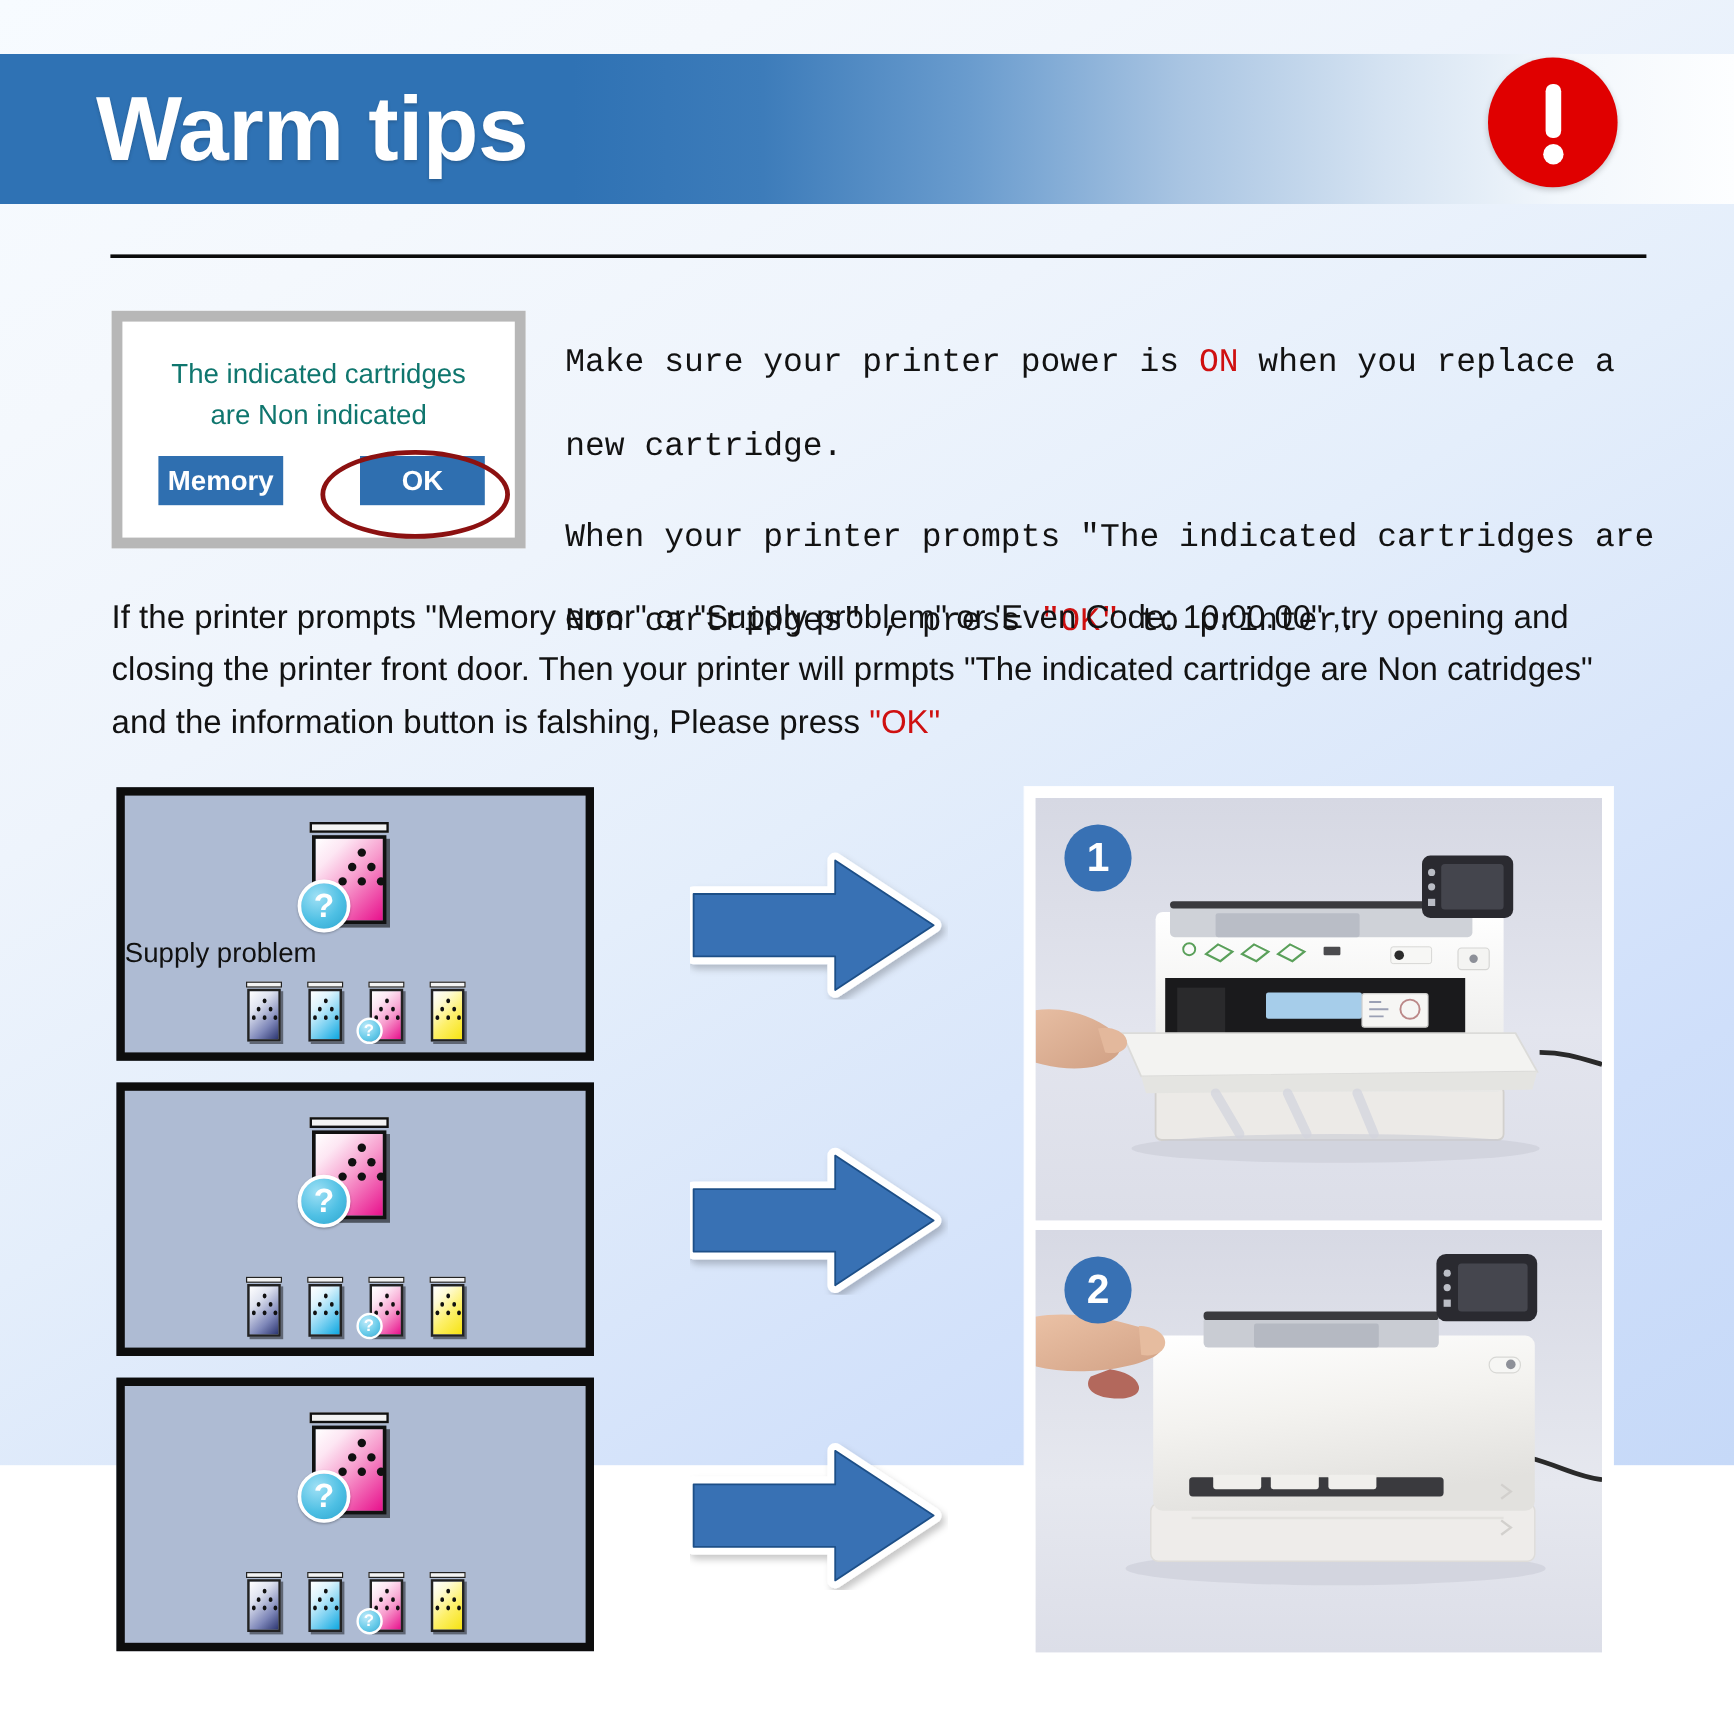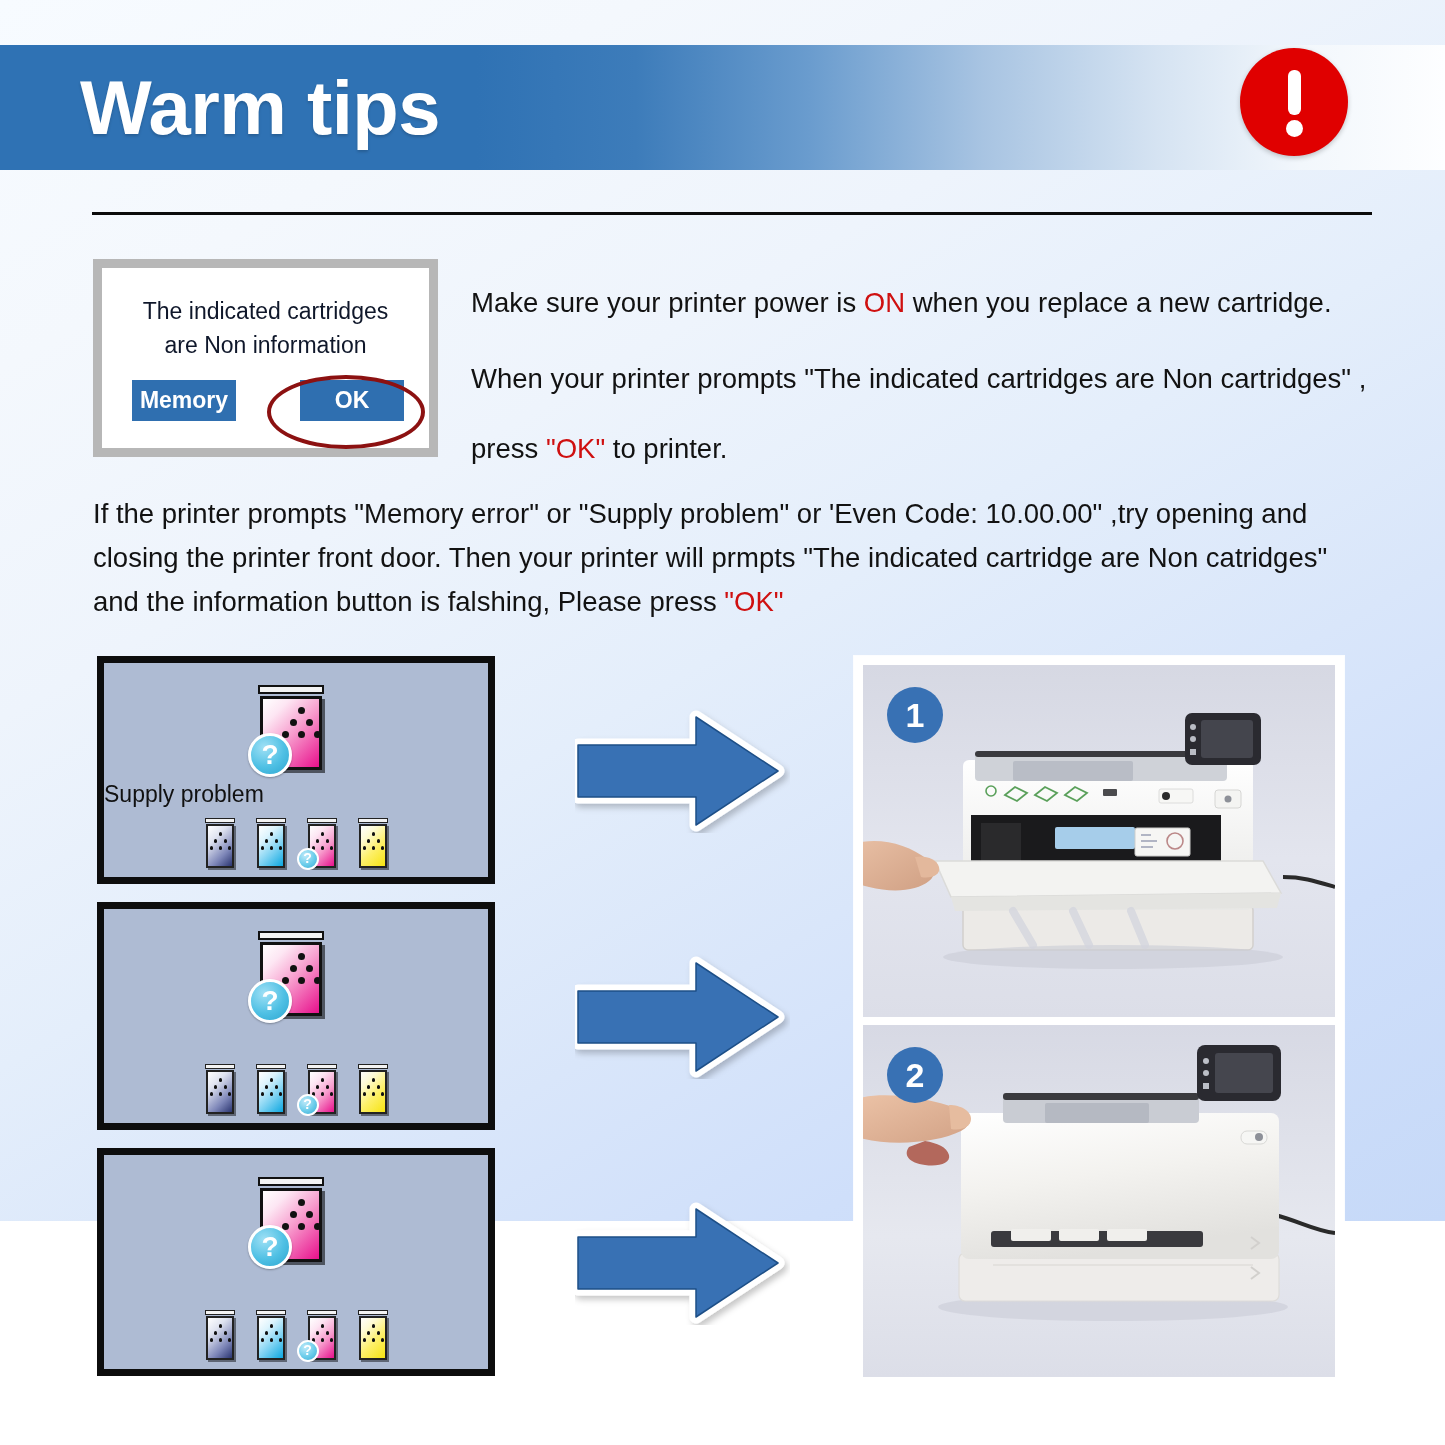--- a/index.html
+++ b/index.html
@@ -108,21 +108,21 @@
     box-sizing: border-box;
   }
   #dialog-msg {
     position: absolute;
     left: 0;
     top: 26px;
     width: 100%;
     text-align: center;
     font-size: 23px;
     line-height: 34px;
-    color: #0f172a;
+    color: #0f766e;
   }
   #dialog-buttons {
     position: absolute;
     left: 30px;
     top: 112px;
     width: 272px;
     display: flex;
     justify-content: space-between;
   }
   .dlg-btn {
@@ -150,20 +150,21 @@
 
   
   #para-right {
     position: absolute;
     left: 471px;
     top: 268px;
     width: 920px;
     font-size: 27.5px;
     line-height: 70px;
     color: #121212;
+    font-family: Liberation Mono, monospace;
   }
   #para-right .p2 { display: block; margin-top: 6px; }
   .hl-red { color: #cf1010; }
 
   #para-wide {
     position: absolute;
     left: 93px;
     top: 492px;
     width: 1270px;
     font-size: 27.5px;
@@ -382,21 +383,21 @@
   <div id="warning-badge">
     <div class="bang-stem"></div>
     <div class="bang-dot"></div>
   </div>
 
   <div id="header-rule"></div>
 
   <div id="dialog">
     <div id="dialog-msg">
       <span>The indicated cartridges</span><br>
-      <span>are Non information</span>
+      <span>are Non indicated</span>
     </div>
     <div id="dialog-buttons">
       <button class="dlg-btn">Memory</button>
       <button class="dlg-btn">OK</button>
     </div>
   </div>
   <div id="ok-highlight"></div>
 
   <div id="para-right">
     <span><span>Make sure your printer power is </span><span class="hl-red">ON</span><span> when you replace a new cartridge.</span></span>

